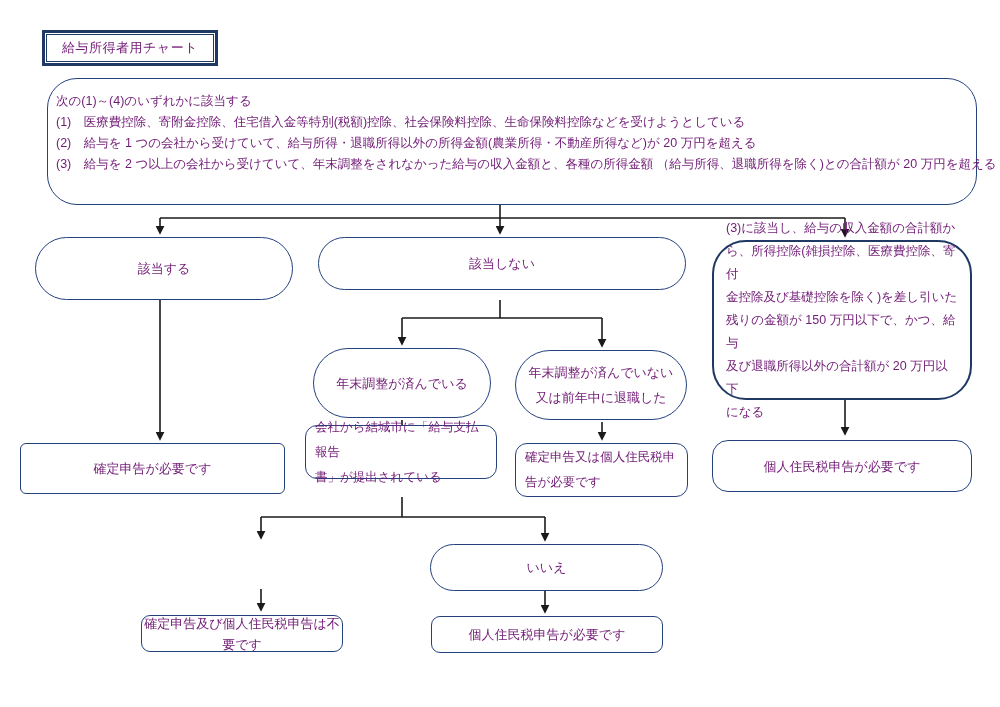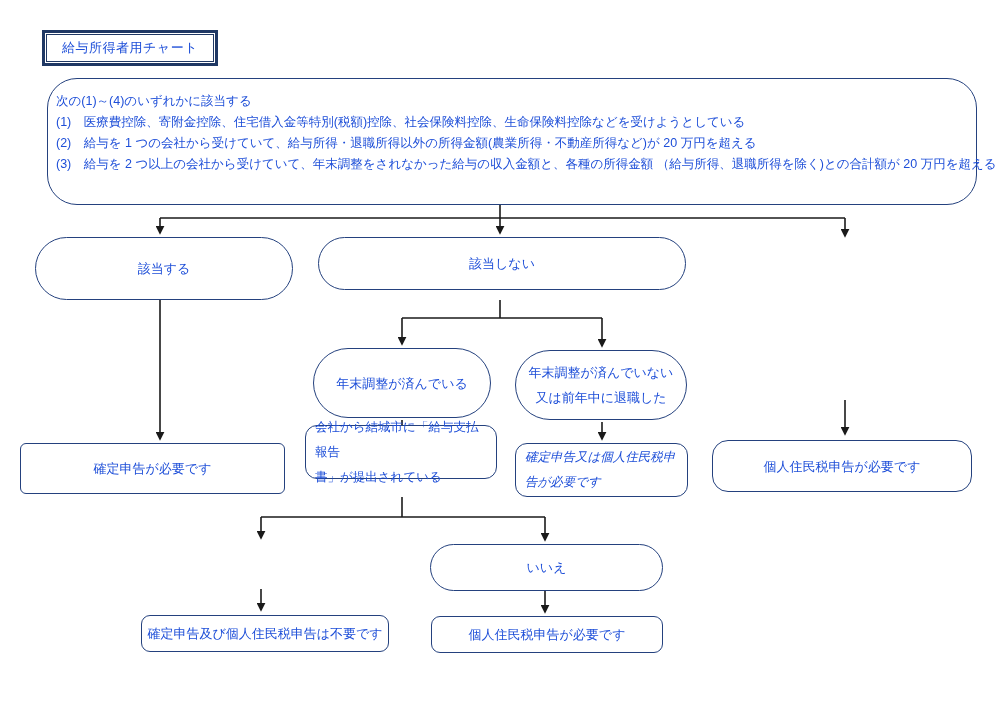--- a/index.html
+++ b/index.html
@@ -1,21 +1,21 @@
 <!DOCTYPE html>
 <html><head>
 <meta charset="utf-8">
 <style>
   html,body{margin:0;padding:0;background:#ffffff;}
   #canvas{
     position:relative;
     width:1000px;height:707px;
     background:#ffffff;
     font-family:"Liberation Sans","DejaVu Sans",sans-serif;
-    color:#1d4ed8;
+    color:#701a75;
     overflow:hidden;
   }
   #connectors{position:absolute;left:0;top:0;width:1000px;height:707px;}
 
   .title-outer{
     position:absolute;left:42px;top:30px;width:176px;height:36px;
     border:3px solid #1f3864;background:#fff;box-sizing:border-box;
   }
   .title-inner{
     position:absolute;left:1px;top:1px;right:1px;bottom:1px;
@@ -48,27 +48,27 @@
     left:712px;top:240px;width:260px;height:160px;border-radius:34px;
     border-width:2px;border-color:#1f3864;
     padding:10px 12px;font-size:12.5px;line-height:23px;
   }
 
   .pill-yedone{left:313px;top:348px;width:178px;height:70px;border-radius:35px;}
   .pill-yenotdone{left:515px;top:350px;width:172px;height:70px;border-radius:35px;line-height:25px;}
 
   .box-finalreturn{left:20px;top:443px;width:265px;height:51px;border-radius:6px;}
   .box-paymentreport{left:305px;top:425px;width:192px;height:54px;border-radius:12px;padding:4px 9px;font-size:12.5px;line-height:25px;}
-  .box-finalorresident{left:515px;top:443px;width:173px;height:54px;border-radius:12px;padding:12px 9px;font-size:12.5px;line-height:25px;font-style:italic;}
+  .box-finalorresident{left:515px;top:443px;width:173px;height:54px;border-radius:12px;padding:12px 9px;font-size:12.5px;line-height:25px;}
   .box-residentright{left:712px;top:440px;width:260px;height:52px;border-radius:16px;}
 
   .pill-yes{left:145px;top:542px;width:236px;height:47px;border-radius:24px;}
   .pill-no{left:430px;top:544px;width:233px;height:47px;border-radius:24px;}
 
-  .box-notrequired{left:141px;top:615px;width:248px;height:37px;border-radius:9px;}
+  .box-notrequired{left:141px;top:615px;width:202px;height:37px;border-radius:9px;}
   .box-residentbottom{left:431px;top:616px;width:232px;height:37px;border-radius:9px;}
 </style>
 </head>
 <body>
 
 <div id="canvas">
 
   <svg id="connectors" width="1000" height="707" viewBox="0 0 1000 707">
     <defs>
       <marker id="arrow" viewBox="0 0 10 10" refX="8" refY="5" markerWidth="9" markerHeight="9" orient="auto-start-reverse" markerUnits="userSpaceOnUse">
@@ -113,20 +113,26 @@
     <div class="cond-lines">
       <div>次の(1)～(4)のいずれかに該当する</div>
       <div>(1)　医療費控除、寄附金控除、住宅借入金等特別(税額)控除、社会保険料控除、生命保険料控除などを受けようとしている</div>
       <div>(2)　給与を 1 つの会社から受けていて、給与所得・退職所得以外の所得金額(農業所得・不動産所得など)が 20 万円を超える</div>
       <div>(3)　給与を 2 つ以上の会社から受けていて、年末調整をされなかった給与の収入金額と、各種の所得金額 （給与所得、退職所得を除く)との合計額が 20 万円を超える</div>
     </div>
   </div>
 
   <div class="node pill-applicable">該当する</div>
   <div class="node pill-notapplicable">該当しない</div>
+  <div class="node box-cond3 leftalign prewrap">(3)に該当し、給与の収入金額の合計額か
+ら、所得控除(雑損控除、医療費控除、寄付
+金控除及び基礎控除を除く)を差し引いた
+残りの金額が 150 万円以下で、かつ、給与
+及び退職所得以外の合計額が 20 万円以下
+になる</div>
 
   <div class="node pill-yedone">年末調整が済んでいる</div>
   <div class="node pill-yenotdone prewrap">年末調整が済んでいない
 又は前年中に退職した</div>
 
   <div class="node box-finalreturn">確定申告が必要です</div>
   <div class="node box-paymentreport leftalign prewrap">会社から結城市に「給与支払報告
 書」が提出されている</div>
   <div class="node box-finalorresident leftalign prewrap">確定申告又は個人住民税申
 告が必要です</div>

